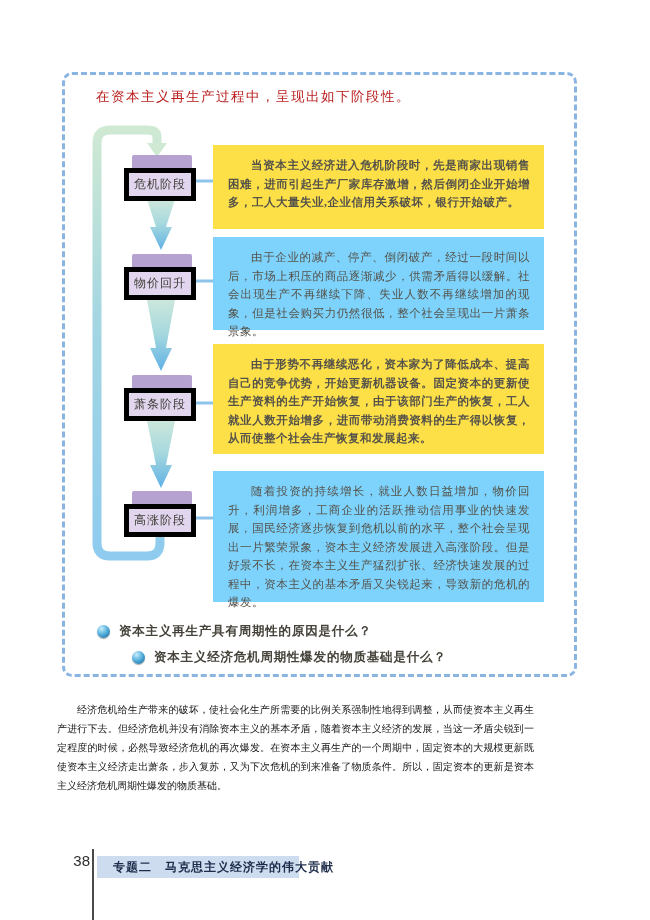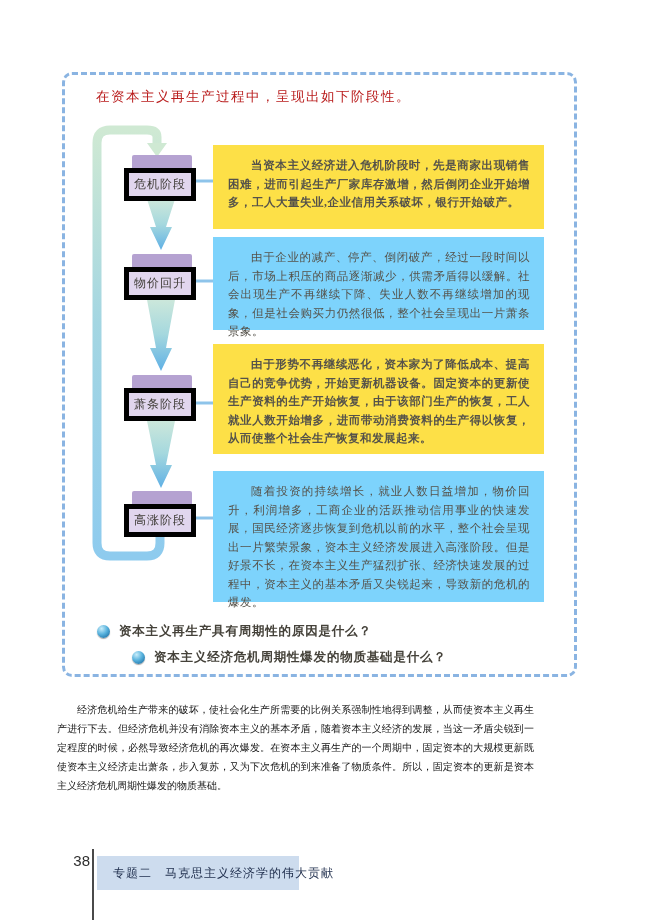--- a/index.html
+++ b/index.html
@@ -58,24 +58,24 @@
     text-align:justify;text-indent:2em;
   }
   
   .page-num{
     left:64px;top:852px;width:26px;text-align:right;
     font-family:"Liberation Sans","DejaVu Sans",sans-serif;
     font-size:15px;color:#2e2e2e;
   }
   .footer-rule{left:92px;top:849px;width:2px;height:71px;background:#4a4a4a;}
   .footer-banner{
-    left:97px;top:856px;width:202px;height:34px;background:#cddcee;
+    left:97px;top:856px;width:202px;height:22px;background:#cddcee;
     display:flex;align-items:center;
     padding-left:16px;box-sizing:border-box;
-    font-size:12px;font-weight:normal;color:#1c2b4a;letter-spacing:1px;white-space:nowrap;
+    font-size:12px;font-weight:bold;color:#1c2b4a;letter-spacing:1px;white-space:nowrap;
   }
 </style>
 </head>
 <body>
 
 <div class="page">
 
   <div class="abs panel-border"></div>
 
   <div class="abs intro">在资本主义再生产过程中，呈现出如下阶段性。</div>

